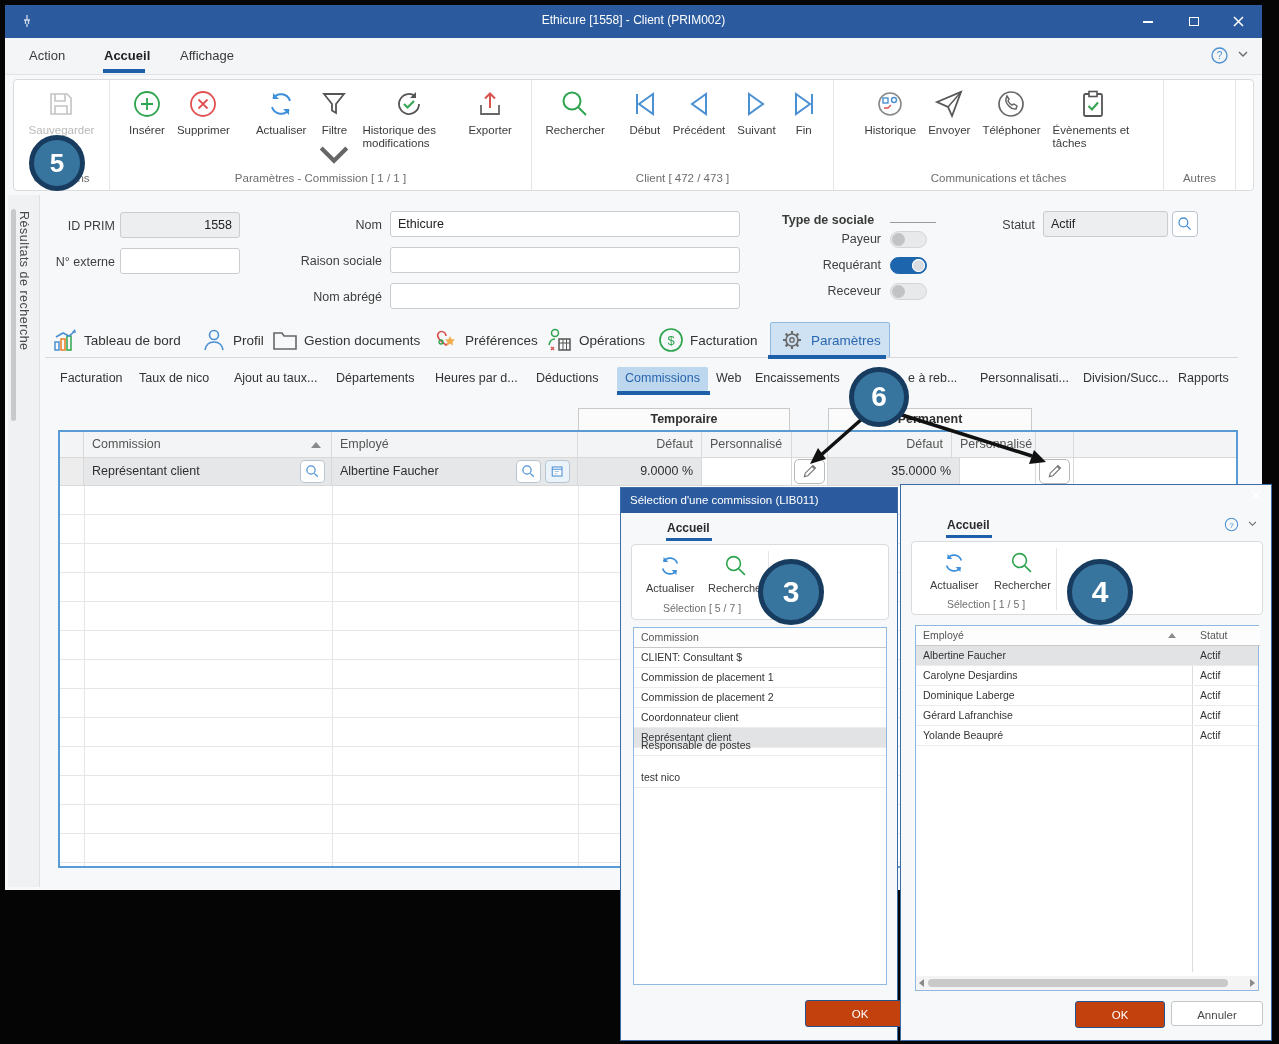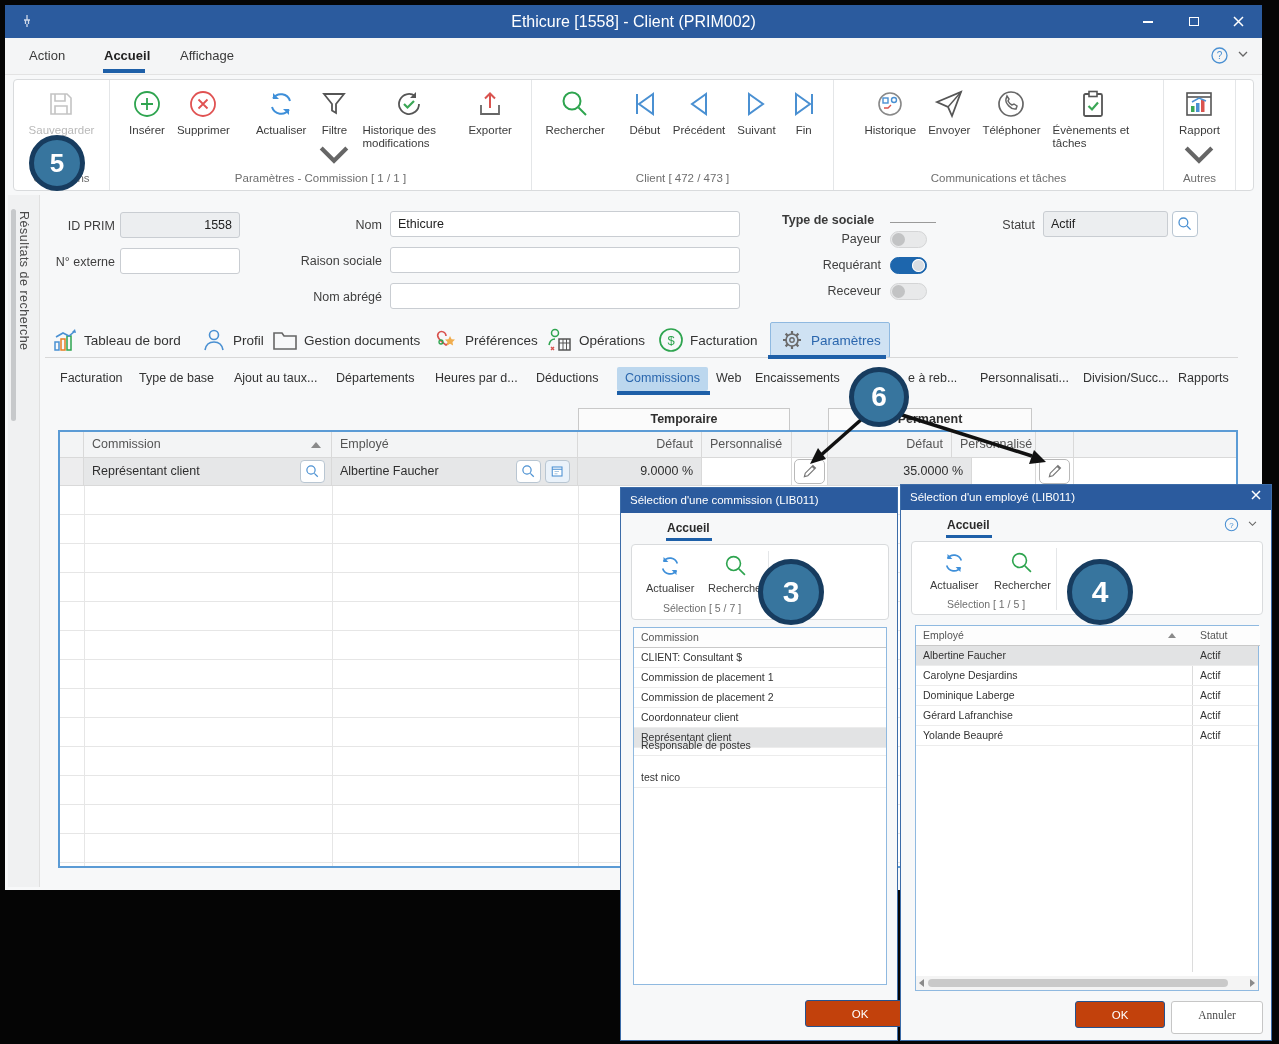--- a/index.html
+++ b/index.html
@@ -4,21 +4,21 @@
 <style>
   * { margin:0; padding:0; box-sizing:border-box; }
   html,body { background:#000; }
   body { font-family:"Liberation Sans","DejaVu Sans",sans-serif; }
   #screen { position:relative; width:1279px; height:1044px; background:#050505; overflow:hidden; }
   .abs { position:absolute; }
 
   
   #win { position:absolute; left:5px; top:5px; width:1257px; height:885px; background:#f7f8f9; }
   #titlebar { position:absolute; left:0; top:0; width:100%; height:33px; background:#2b5b9e; color:#fff; }
-  #titlebar .title { position:absolute; left:0; right:0; top:8px; text-align:center; font-size:16px; color:#fff; }
+  #titlebar .title { position:absolute; left:0; right:0; top:8px; text-align:center; font-size:12px; color:#fff; }
   .tbtn { position:absolute; top:0; width:44px; height:33px; display:flex; align-items:center; justify-content:center; color:#fff; }
   #menubar { position:absolute; left:0; top:33px; width:100%; height:37px; background:#f4f5f6; border-bottom:1px solid #e3e3e3; }
   .menu-item { position:absolute; top:10px; font-size:13px; color:#3a3a3a; }
   .menu-item.active { font-weight:bold; color:#222; }
   .menu-underline { position:absolute; height:4px; background:#1d5fa8; }
 
   
   #ribbon { position:absolute; left:8px; top:74px; width:1241px; height:112px; background:#fff; border:1px solid #d9dbdd; border-radius:4px; display:flex; }
   .rgroup { position:relative; height:100%; border-right:1px solid #e4e6e8; }
   .rgroup:last-child { border-right:none; }
@@ -283,36 +283,20 @@
                 <rect x="12" y="3.5" width="8" height="5" fill="#fff" stroke="#555" stroke-width="1.6"></rect>
                 <path d="M11.5 18l3.5 3.5 6-7" fill="none" stroke="#3aa655" stroke-width="2.2"></path>
               </svg>
             <span class="wrap" style="width:80px;">Évènements et tâches</span>
           </div>
         </div>
         <div class="glabel">Communications et tâches</div>
       </div>
 
       <div class="rgroup" style="width:72px;">
-        <div class="rbtns">
-          <div class="rb">
-            <svg viewBox="0 0 32 32">
-                <rect x="4" y="5" width="24" height="22" fill="none" stroke="#555" stroke-width="1.6"></rect>
-                <path d="M4 9h24" stroke="#555" stroke-width="1.6"></path>
-                <rect x="8" y="18" width="3.5" height="6" fill="#3aa655"></rect>
-                <rect x="13" y="15" width="3.5" height="9" fill="#4a90d2"></rect>
-                <rect x="18" y="12" width="3.5" height="12" fill="#d9534f"></rect>
-                <path d="M9 14l7-4 7 3" fill="none" stroke="#4a90d2" stroke-width="1.5"></path>
-              </svg>
-            <span>Rapport</span>
-            <svg width="10" height="7" viewBox="0 0 10 7" style="margin-top:3px;">
-                <path d="M1 1l4 4 4-4" stroke="#666" stroke-width="1.3" fill="none"></path>
-              </svg>
-          </div>
-        </div>
         <div class="glabel">Autres</div>
       </div>
       <div class="rgroup" style="flex:1;border-right:none;"></div>
     </div>
 
     <div id="side-tab">
       <div class="handle"></div>
       <div class="vtext">Résultats de recherche</div>
     </div>
 
@@ -413,21 +397,21 @@
           <circle cx="13" cy="13" r="6" fill="none" stroke="#6a6a6a" stroke-width="1.7"></circle>
           <circle cx="13" cy="13" r="2.2" fill="none" stroke="#6a6a6a" stroke-width="1.4"></circle>
           <path d="M13 4v3M13 19v3M4 13h3M19 13h3M6.6 6.6l2.1 2.1M17.3 17.3l2.1 2.1M19.4 6.6l-2.1 2.1M8.7 17.3l-2.1 2.1" stroke="#6a6a6a" stroke-width="2.2"></path>
         </svg>
       <span>Paramètres</span>
     </div>
     <div id="tabs-underline"></div>
     <div id="tabs-active-bar"></div>
 
     <span class="subtab" style="left:55px;">Facturation</span>
-    <span class="subtab" style="left:134px;">Type de base</span>
+    <span class="subtab" style="left:134px;">Taux de nico</span>
     <span class="subtab" style="left:229px;">Ajout au taux...</span>
     <span class="subtab" style="left:331px;">Départements</span>
     <span class="subtab" style="left:430px;">Heures par d...</span>
     <span class="subtab" style="left:531px;">Déductions</span>
     <span class="subtab active-box" style="left:612px;">Commissions</span>
     <span class="subtab" style="left:711px;">Web</span>
     <span class="subtab" style="left:750px;">Encaissements</span>
     <span class="subtab" style="left:903px;">e à reb...</span>
     <span class="subtab" style="left:975px;">Personnalisati...</span>
     <span class="subtab" style="left:1078px;">Division/Succ...</span>
@@ -482,21 +466,21 @@
         </div>
         <div class="rcell grey" style="left:518px;width:124px;text-align:right;"><span>9.0000 %</span></div>
         <div class="rcell" style="left:642px;width:90px;"><span></span></div>
         <div class="rcell" style="left:732px;width:36px;padding:0;">
           <div class="pencil-btn" style="left:2px;">
             <svg width="17" height="17" viewBox="0 0 20 20">
                 <path d="M4 16l1-4 9-9 3 3-9 9zM13 4l3 3" fill="none" stroke="#777" stroke-width="1.4"></path>
               </svg>
           </div>
         </div>
-        <div class="rcell grey" style="left:768px;width:144px;text-align:right;"><span>35.0000 %</span></div>
+        <div class="rcell grey" style="left:768px;width:132px;text-align:right;"><span>35.0000 %</span></div>
         <div class="rcell" style="left:892px;width:84px;"><span></span></div>
         <div class="rcell" style="left:976px;width:38px;padding:0;">
           <div class="pencil-btn" style="left:3px;">
             <svg width="17" height="17" viewBox="0 0 20 20">
                 <path d="M4 16l1-4 9-9 3 3-9 9zM13 4l3 3" fill="none" stroke="#777" stroke-width="1.4"></path>
               </svg>
           </div>
         </div>
         <div class="rcell" style="left:1014px;width:162px;border-right:none;"></div>
 
@@ -547,21 +531,20 @@
       <div class="dli" style="top:60px;">Commission de placement 2</div>
       <div class="dli" style="top:80px;">Coordonnateur client</div>
       <div class="dli sel" style="top:100px;">Représentant client</div>
       <div class="dli" style="top:108px;">Responsable de postes</div>
       <div class="dli" style="top:140px;">test nico</div>
     </div>
     <div class="btn-ok" style="left:184px;top:512px;width:110px;height:27px;line-height:26px;">OK</div>
   </div>
 
   <div class="dialog" style="left:900px;top:484px;width:372px;height:557px;z-index:60;">
-    <div class="dtitle">Sélection d'un employé (LIB011)</div>
     <span class="abs" style="right:10px;top:5px;z-index:2;">
       <svg width="10" height="10" viewBox="0 0 10 10">
           <path d="M1 1l8 8M9 1L1 9" stroke="#fff" stroke-width="1.5"></path>
         </svg>
     </span>
     <div class="dtab" style="left:46px;top:33px;">Accueil</div>
     <div class="dtab-underline" style="left:45px;top:50px;width:46px;"></div>
     <span class="abs" style="right:32px;top:32px;">
       <svg width="15" height="15" viewBox="0 0 17 17">
           <circle cx="8.5" cy="8.5" r="7" fill="none" stroke="#4a90d2" stroke-width="1.2"></circle>
@@ -610,21 +593,21 @@
       <div class="dli" style="top:100px;"><span>Yolande Beaupré</span><span class="abs" style="left:284px;">Actif</span></div>
 
       <div class="hscroll" style="left:0;bottom:0;width:342px;">
         <span class="sarrow" style="left:3px;border-right:5px solid #8a8a8a;"></span>
         <div class="thumb" style="width:300px;"></div>
         <span class="sarrow" style="right:3px;border-left:5px solid #8a8a8a;"></span>
       </div>
     </div>
 
     <div class="btn-ok" style="left:174px;top:516px;width:90px;height:27px;line-height:26px;">OK</div>
-    <div class="btn-cancel" style="left:270px;top:516px;width:92px;height:33px;line-height:26px;font-family:Liberation Serif, serif;">Annuler</div>
+    <div class="btn-cancel" style="left:270px;top:516px;width:92px;height:25px;line-height:26px;">Annuler</div>
   </div>
 
   <div class="badge" style="left:29px;top:135px;width:56px;height:56px;font-size:26px;z-index:40;">5</div>
   <div class="badge" style="left:849px;top:367px;width:60px;height:60px;font-size:28px;z-index:46;">6</div>
   <div class="badge" style="left:758px;top:559px;width:66px;height:66px;font-size:30px;z-index:55;">3</div>
   <div class="badge" style="left:1067px;top:559px;width:66px;height:66px;font-size:30px;z-index:65;">4</div>
 
 </div>
 
 </body></html>

